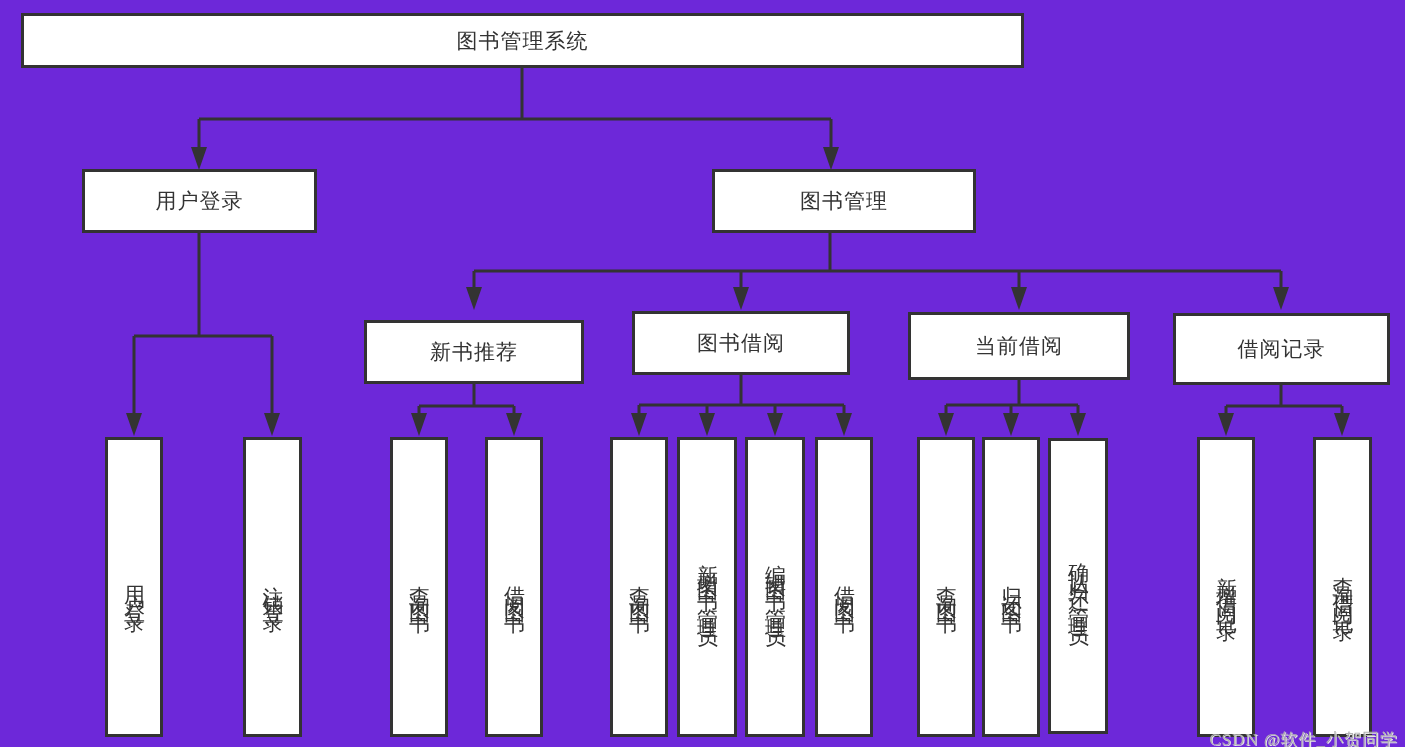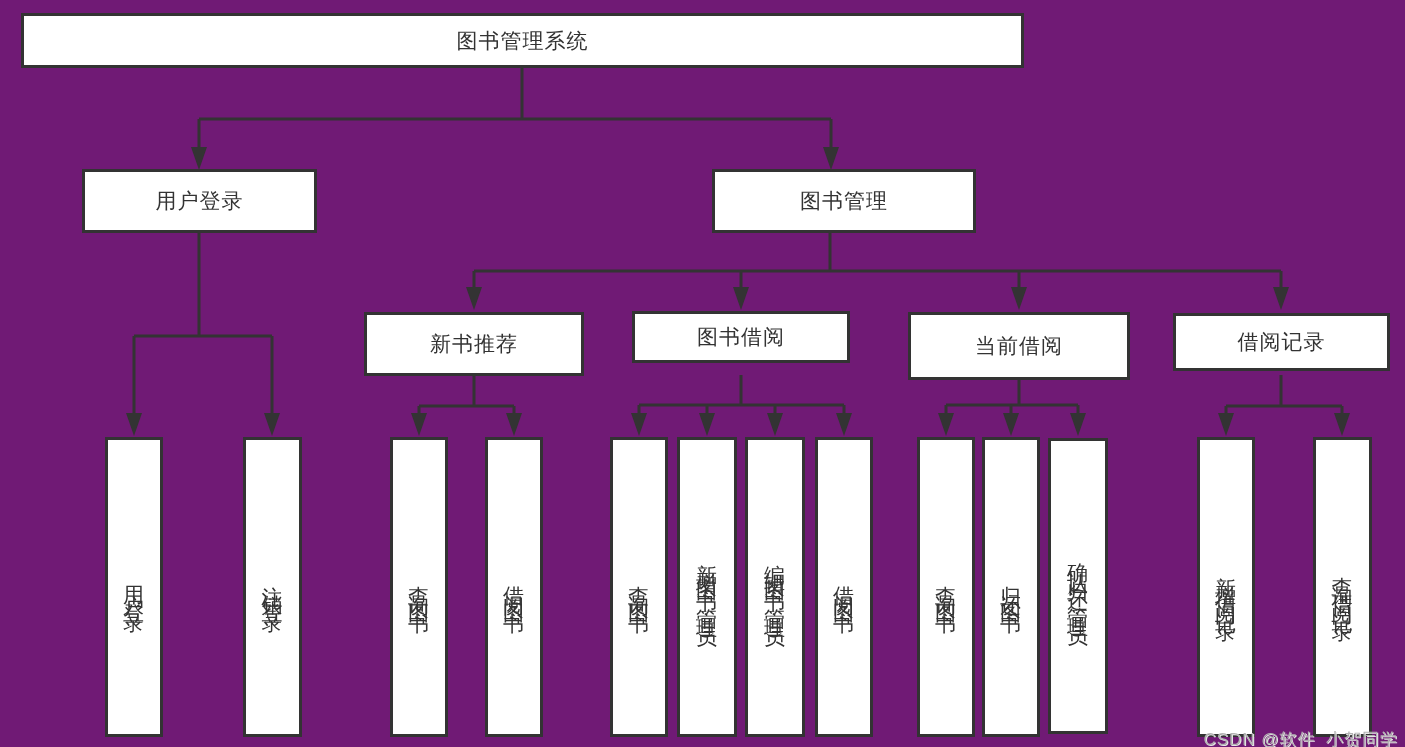--- a/index.html
+++ b/index.html
@@ -1,21 +1,21 @@
 <!DOCTYPE html>
 <html><head>
 <meta charset="utf-8">
 <style>
   html, body { margin: 0; padding: 0; background: #ffffff; }
   .canvas {
     position: relative;
     width: 1405px;
     height: 747px;
-    background: #701a75;
-    font-family: Liberation Sans, sans-serif;
+    background: #6d28d9;
+    font-family: Liberation Serif, serif;
     overflow: hidden;
   }
   svg.connectors {
     position: absolute;
     left: 0; top: 0;
     width: 1405px; height: 747px;
   }
   svg.connectors path.ln {
     stroke: #333333;
     stroke-width: 3;
@@ -108,30 +108,30 @@
     <span>图书管理系统</span>
   </div>
 
   <div class="node" style="left:82px; top:169px; width:235px; height:64px;">
     <span>用户登录</span>
   </div>
   <div class="node" style="left:712px; top:169px; width:264px; height:64px;">
     <span>图书管理</span>
   </div>
 
-  <div class="node" style="left:364px; top:312px; width:220px; height:64px;">
+  <div class="node" style="left:364px; top:320px; width:220px; height:64px;">
     <span>新书推荐</span>
   </div>
-  <div class="node" style="left:632px; top:311px; width:218px; height:52px;">
+  <div class="node" style="left:632px; top:311px; width:218px; height:64px;">
     <span>图书借阅</span>
   </div>
   <div class="node" style="left:908px; top:312px; width:222px; height:68px;">
     <span>当前借阅</span>
   </div>
-  <div class="node" style="left:1173px; top:313px; width:217px; height:58px;">
+  <div class="node" style="left:1173px; top:313px; width:217px; height:72px;">
     <span>借阅记录</span>
   </div>
 
   <div class="node leaf" style="left:105px; top:437px; width:58px; height:300px;">
     <span class="vtext">用户登录</span>
   </div>
   <div class="node leaf" style="left:243px; top:437px; width:59px; height:300px;">
     <span class="vtext">注销登录</span>
   </div>
 

